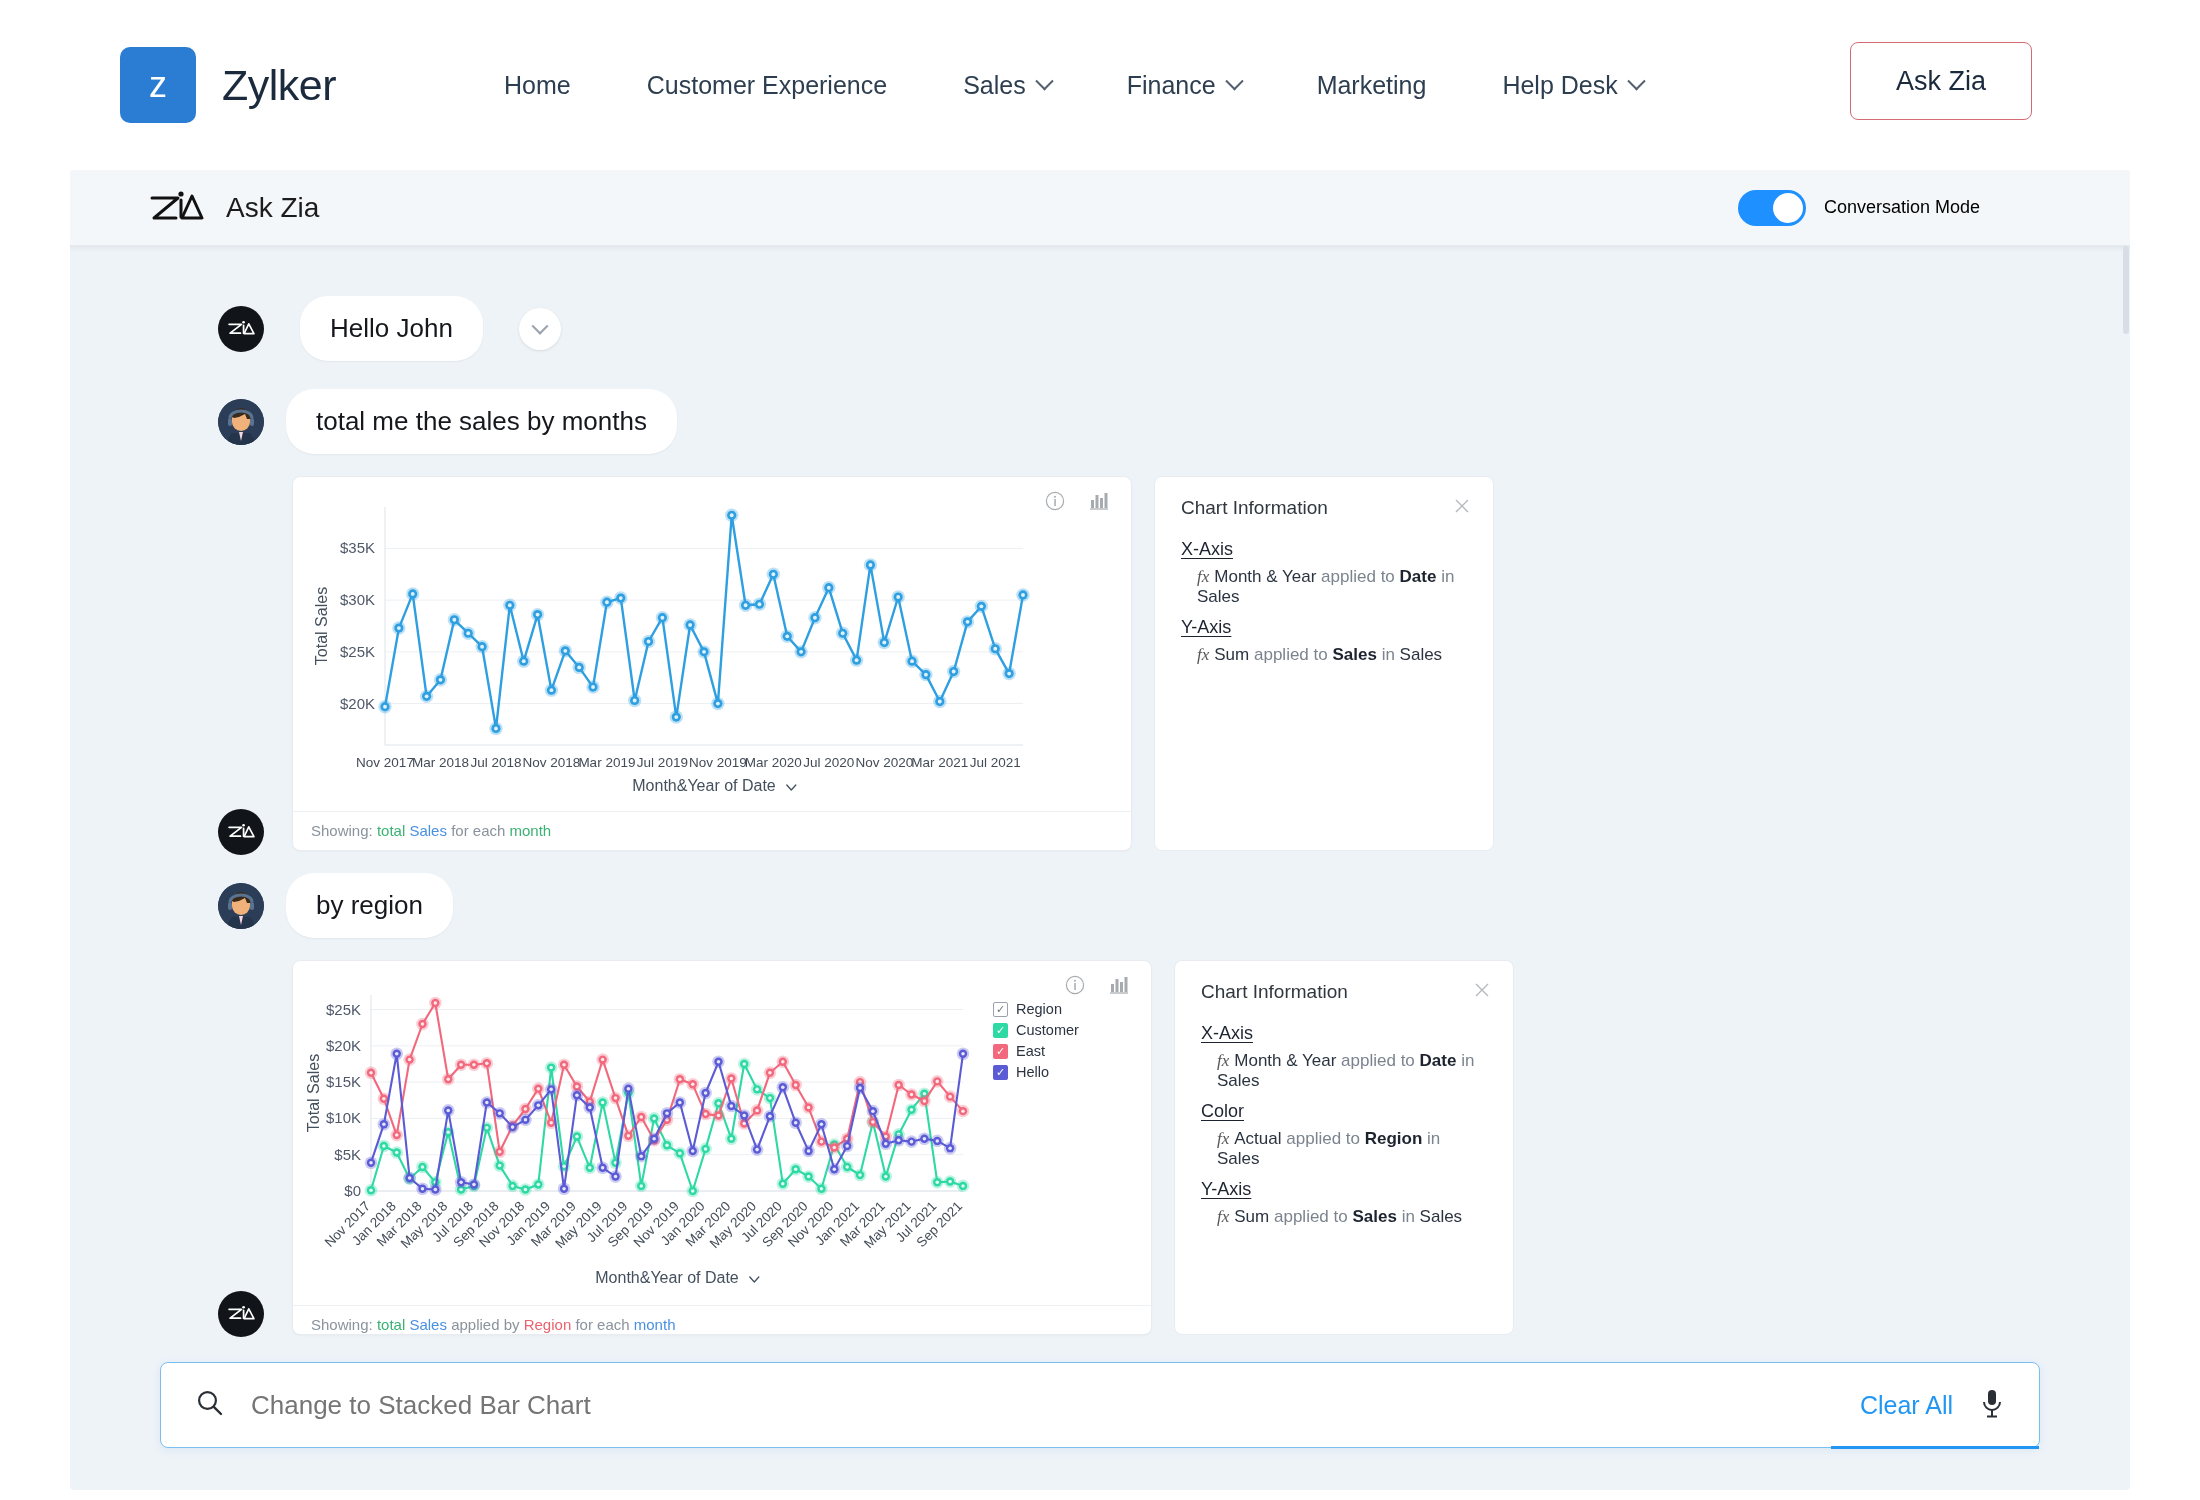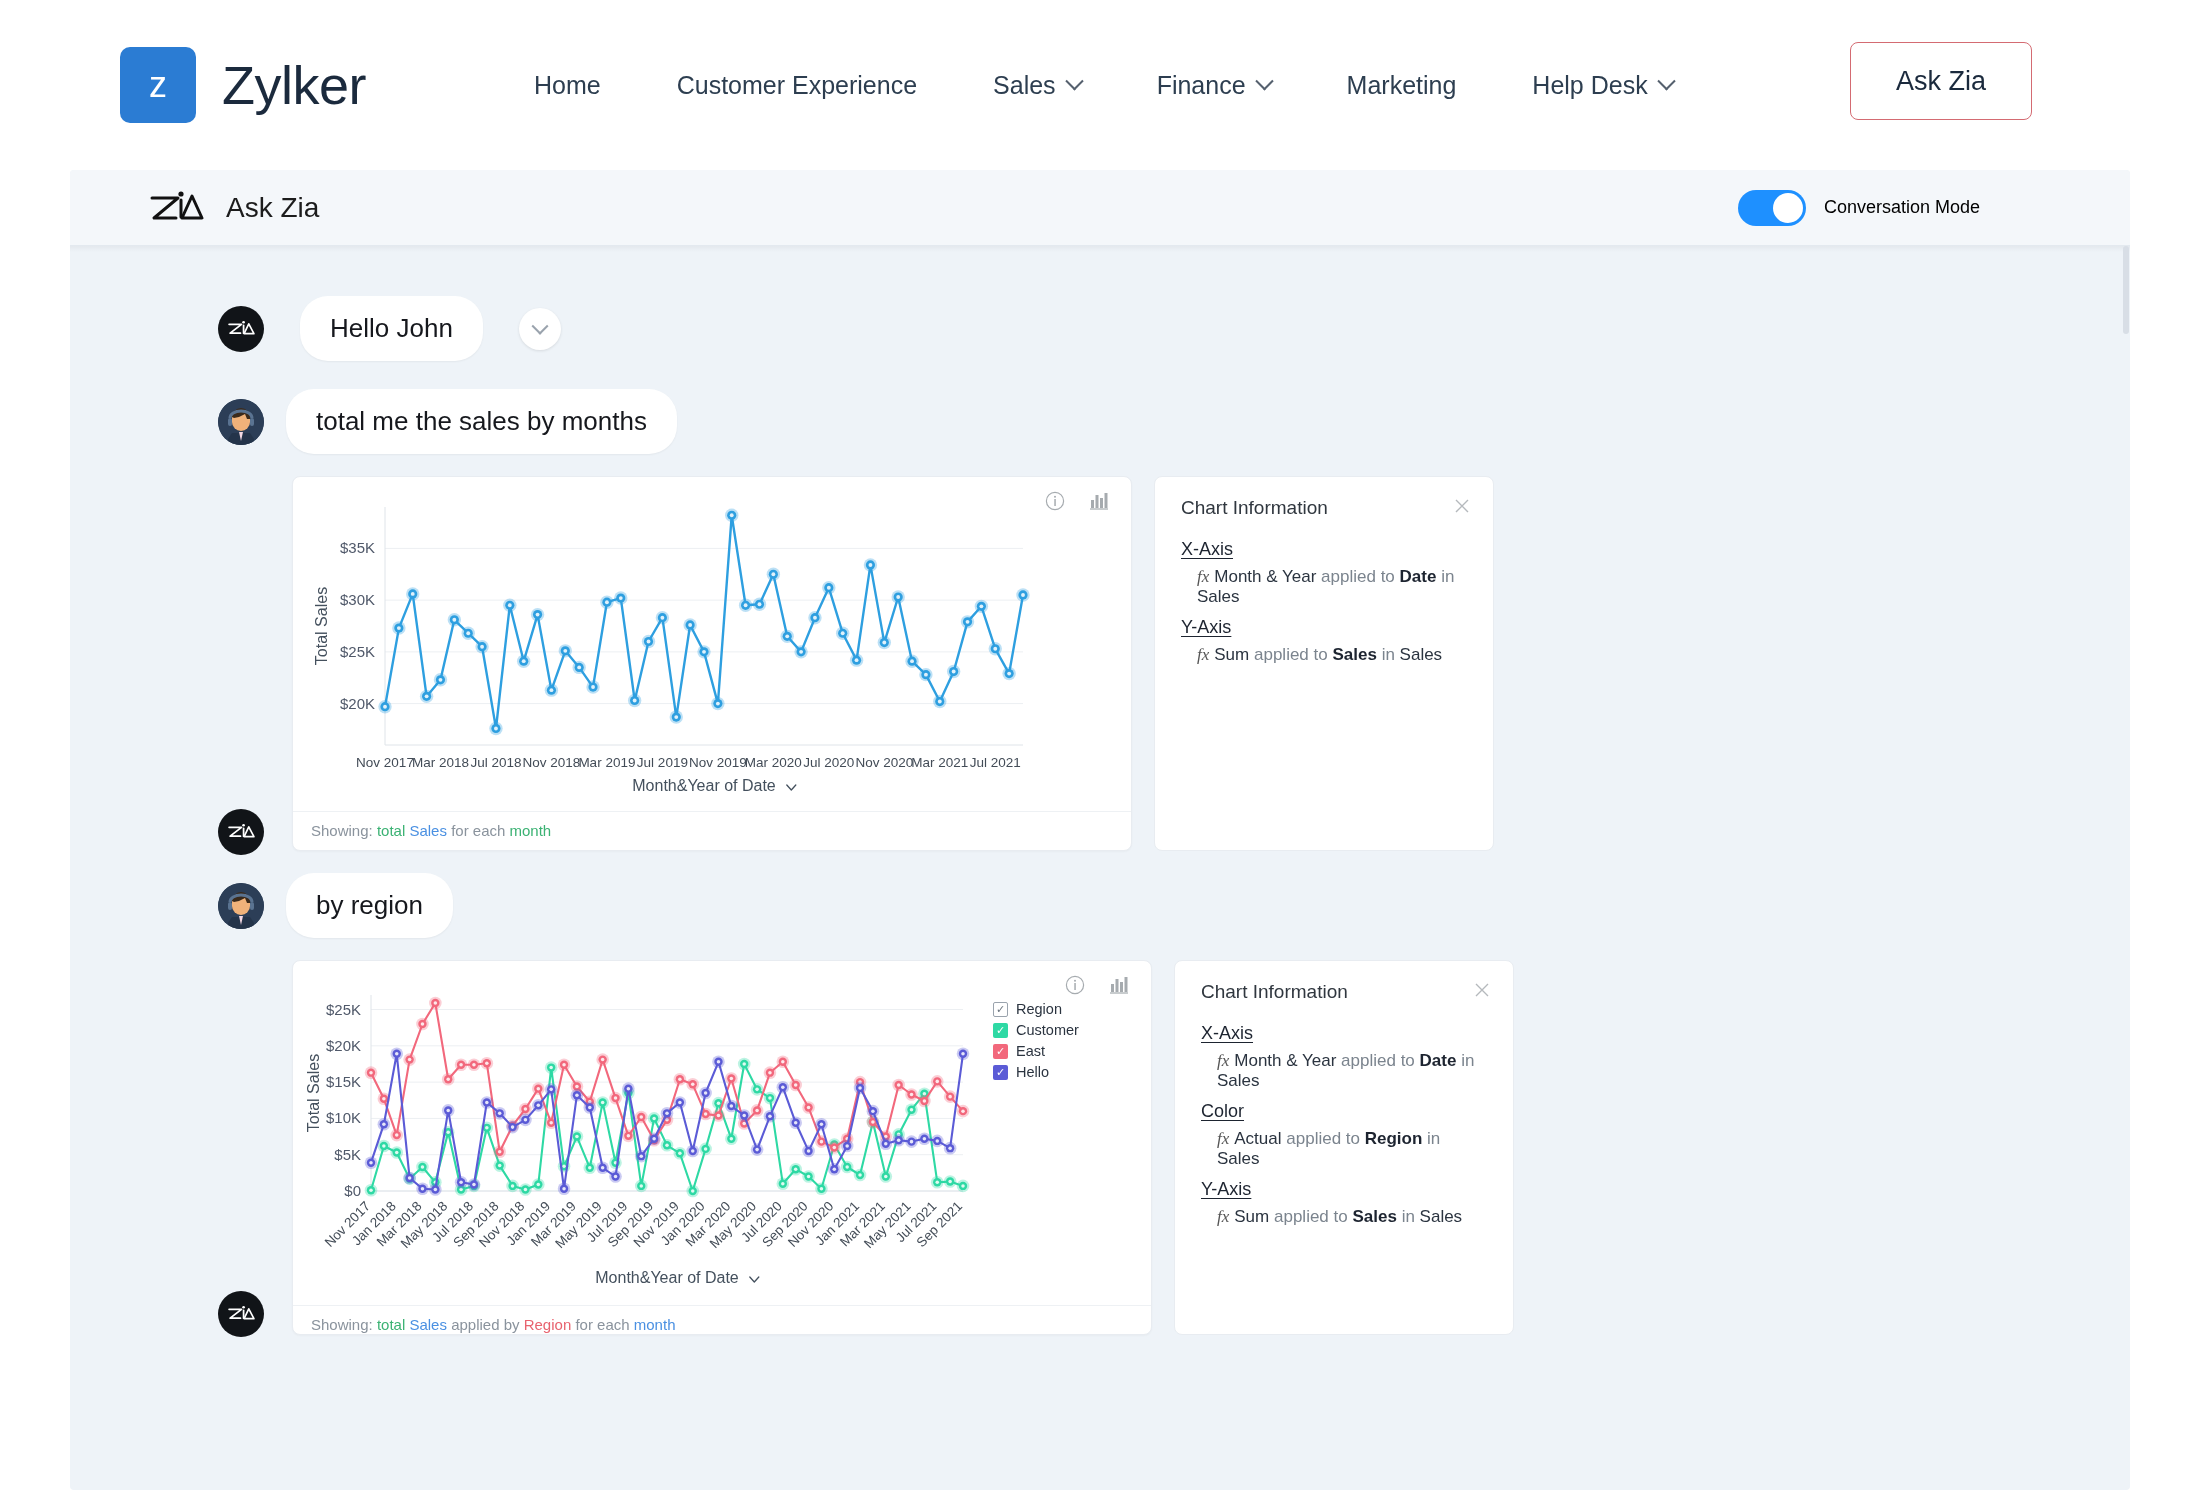--- a/index.html
+++ b/index.html
@@ -18,21 +18,21 @@
     position: relative;
   }
   .brand { display: flex; align-items: center; gap: 26px; }
   .brand-logo {
     width: 76px; height: 76px; border-radius: 10px;
     background: #2b7cd3;
     color: #fff; font-size: 36px; font-weight: 400;
     display: flex; align-items: center; justify-content: center;
     font-family: "Liberation Sans", sans-serif;
   }
-  .brand-name { font-size: 54px; color: #1b2a3d; letter-spacing: -0.5px; text-align: right; }
+  .brand-name { font-size: 43px; color: #1b2a3d; letter-spacing: -0.5px; text-align: right; }
   .nav-links { display: flex; align-items: center; gap: 0; margin-left: 130px; }
   .nav-link {
     font-size: 25px; color: #2d3e50; padding: 0 38px;
     display: flex; align-items: center; gap: 12px; cursor: pointer;
     white-space: nowrap;
   }
   .caret { display: inline-block; width: 13px; height: 13px;
     border-right: 2.4px solid #55606e; border-bottom: 2.4px solid #55606e;
     transform: rotate(45deg) translate(-3px,-3px); }
   .ask-zia-btn {
@@ -1255,14 +1255,33 @@
           <path d="M6 11 H30 L8 28 H28" fill="none" stroke="#fff" stroke-width="3.4" stroke-linecap="round" stroke-linejoin="round"></path>
           <path d="M34 13 L34 28" fill="none" stroke="#fff" stroke-width="3.4" stroke-linecap="round"></path>
           <circle cx="34" cy="7" r="2.6" fill="#fff"></circle>
           <path d="M44 10 L54 29 H35 Z" fill="none" stroke="#fff" stroke-width="3.2" stroke-linejoin="round"></path>
         </svg>
       </div>
     </div>
 
   </div>
 
+  <div class="searchbar">
+    <span>
+      <svg width="30" height="30" viewBox="0 0 30 30">
+          <circle cx="12.5" cy="12.5" r="8.4" fill="none" stroke="#2a2f36" stroke-width="2.2"></circle>
+          <path d="M18.8 18.8 L26 26" stroke="#2a2f36" stroke-width="2.4" stroke-linecap="round"></path>
+        </svg>
+    </span>
+    <input class="search-input" placeholder="Change to Stacked Bar Chart" style="">
+    <span class="clear-all">Clear All</span>
+    <span class="mic">
+      <svg width="26" height="32" viewBox="0 0 26 32">
+          <rect x="9" y="3" width="8" height="15" rx="4" fill="#2a2f36"></rect>
+          <path d="M5 15 a8 8 0 0 0 16 0" fill="none" stroke="#2a2f36" stroke-width="2"></path>
+          <rect x="12" y="23" width="2" height="6" fill="#2a2f36"></rect>
+          <rect x="8" y="28.5" width="10" height="2" fill="#2a2f36"></rect>
+        </svg>
+    </span>
+    <div class="underline-accent"></div>
+  </div>
 
 </div>
 
 </body></html>

